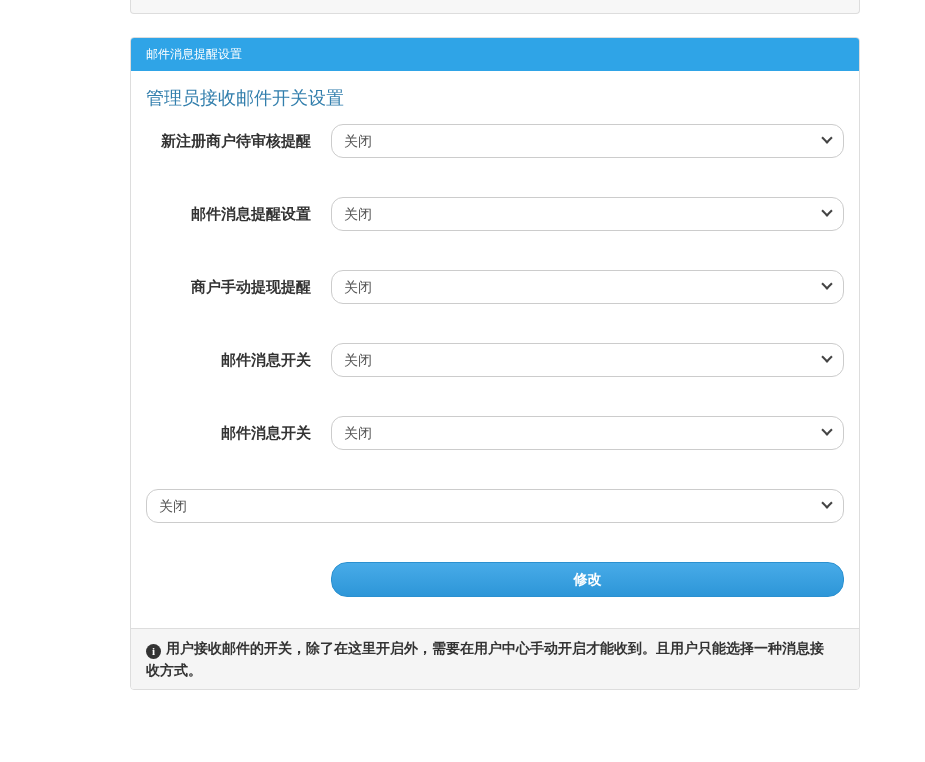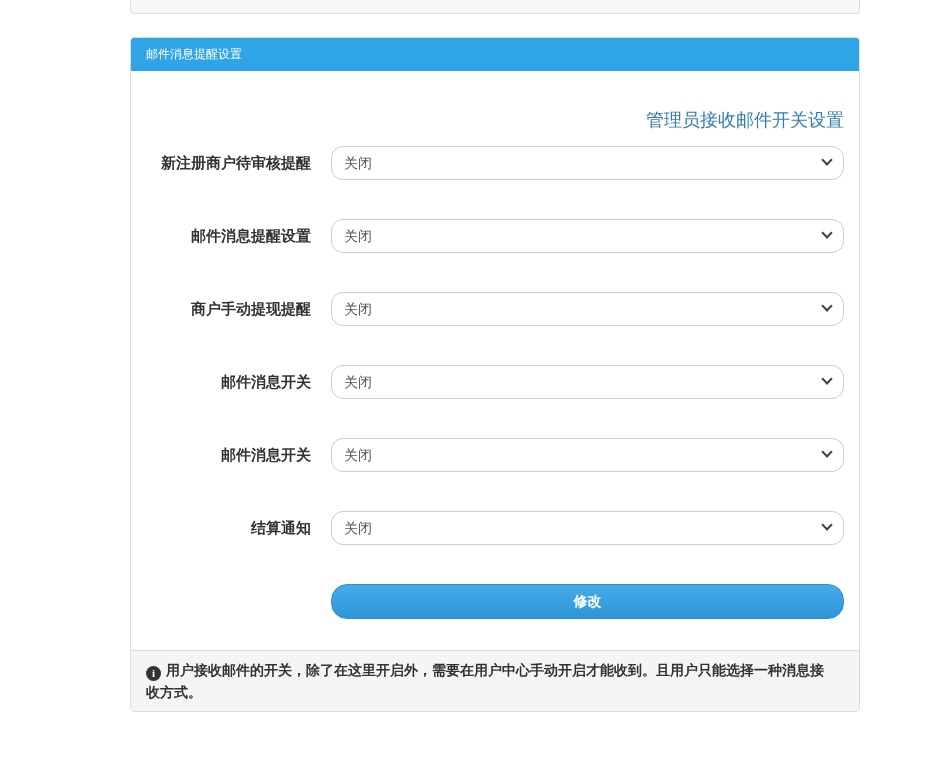--- a/index.html
+++ b/index.html
@@ -38,22 +38,22 @@
     color: #ffffff;
     font-size: 12px;
     padding: 8px 15px;
     border-radius: 3px 3px 0 0;
   }
   .panel-body { padding: 15px; }
   .section-title {
     color: #317eac;
     font-size: 18px;
     font-weight: normal;
-    text-align: right;
-    margin: 22px 0 14px 0;
+    text-align: left;
+    margin: 0 0 14px 0;
   }
   .section-title.second { margin-top: 8px; }
   .form-row {
     display: flex;
     align-items: center;
     margin-bottom: 39px;
   }
   .ctl-label {
     width: 165px;
     flex-shrink: 0;
@@ -183,21 +183,20 @@
 
         <div class="form-row">
           <label class="ctl-label">邮件消息开关</label>
           <div class="select-wrap">
             <select><option>关闭</option></select>
             <span class="chevron"></span>
           </div>
         </div>
 
         <div class="form-row">
-          <label class="ctl-label">结算通知</label>
           <div class="select-wrap">
             <select><option>关闭</option></select>
             <span class="chevron"></span>
           </div>
         </div>
 
         <div class="button-row">
           <div class="button-spacer"></div>
           <button class="submit-btn">修改</button>
         </div>

